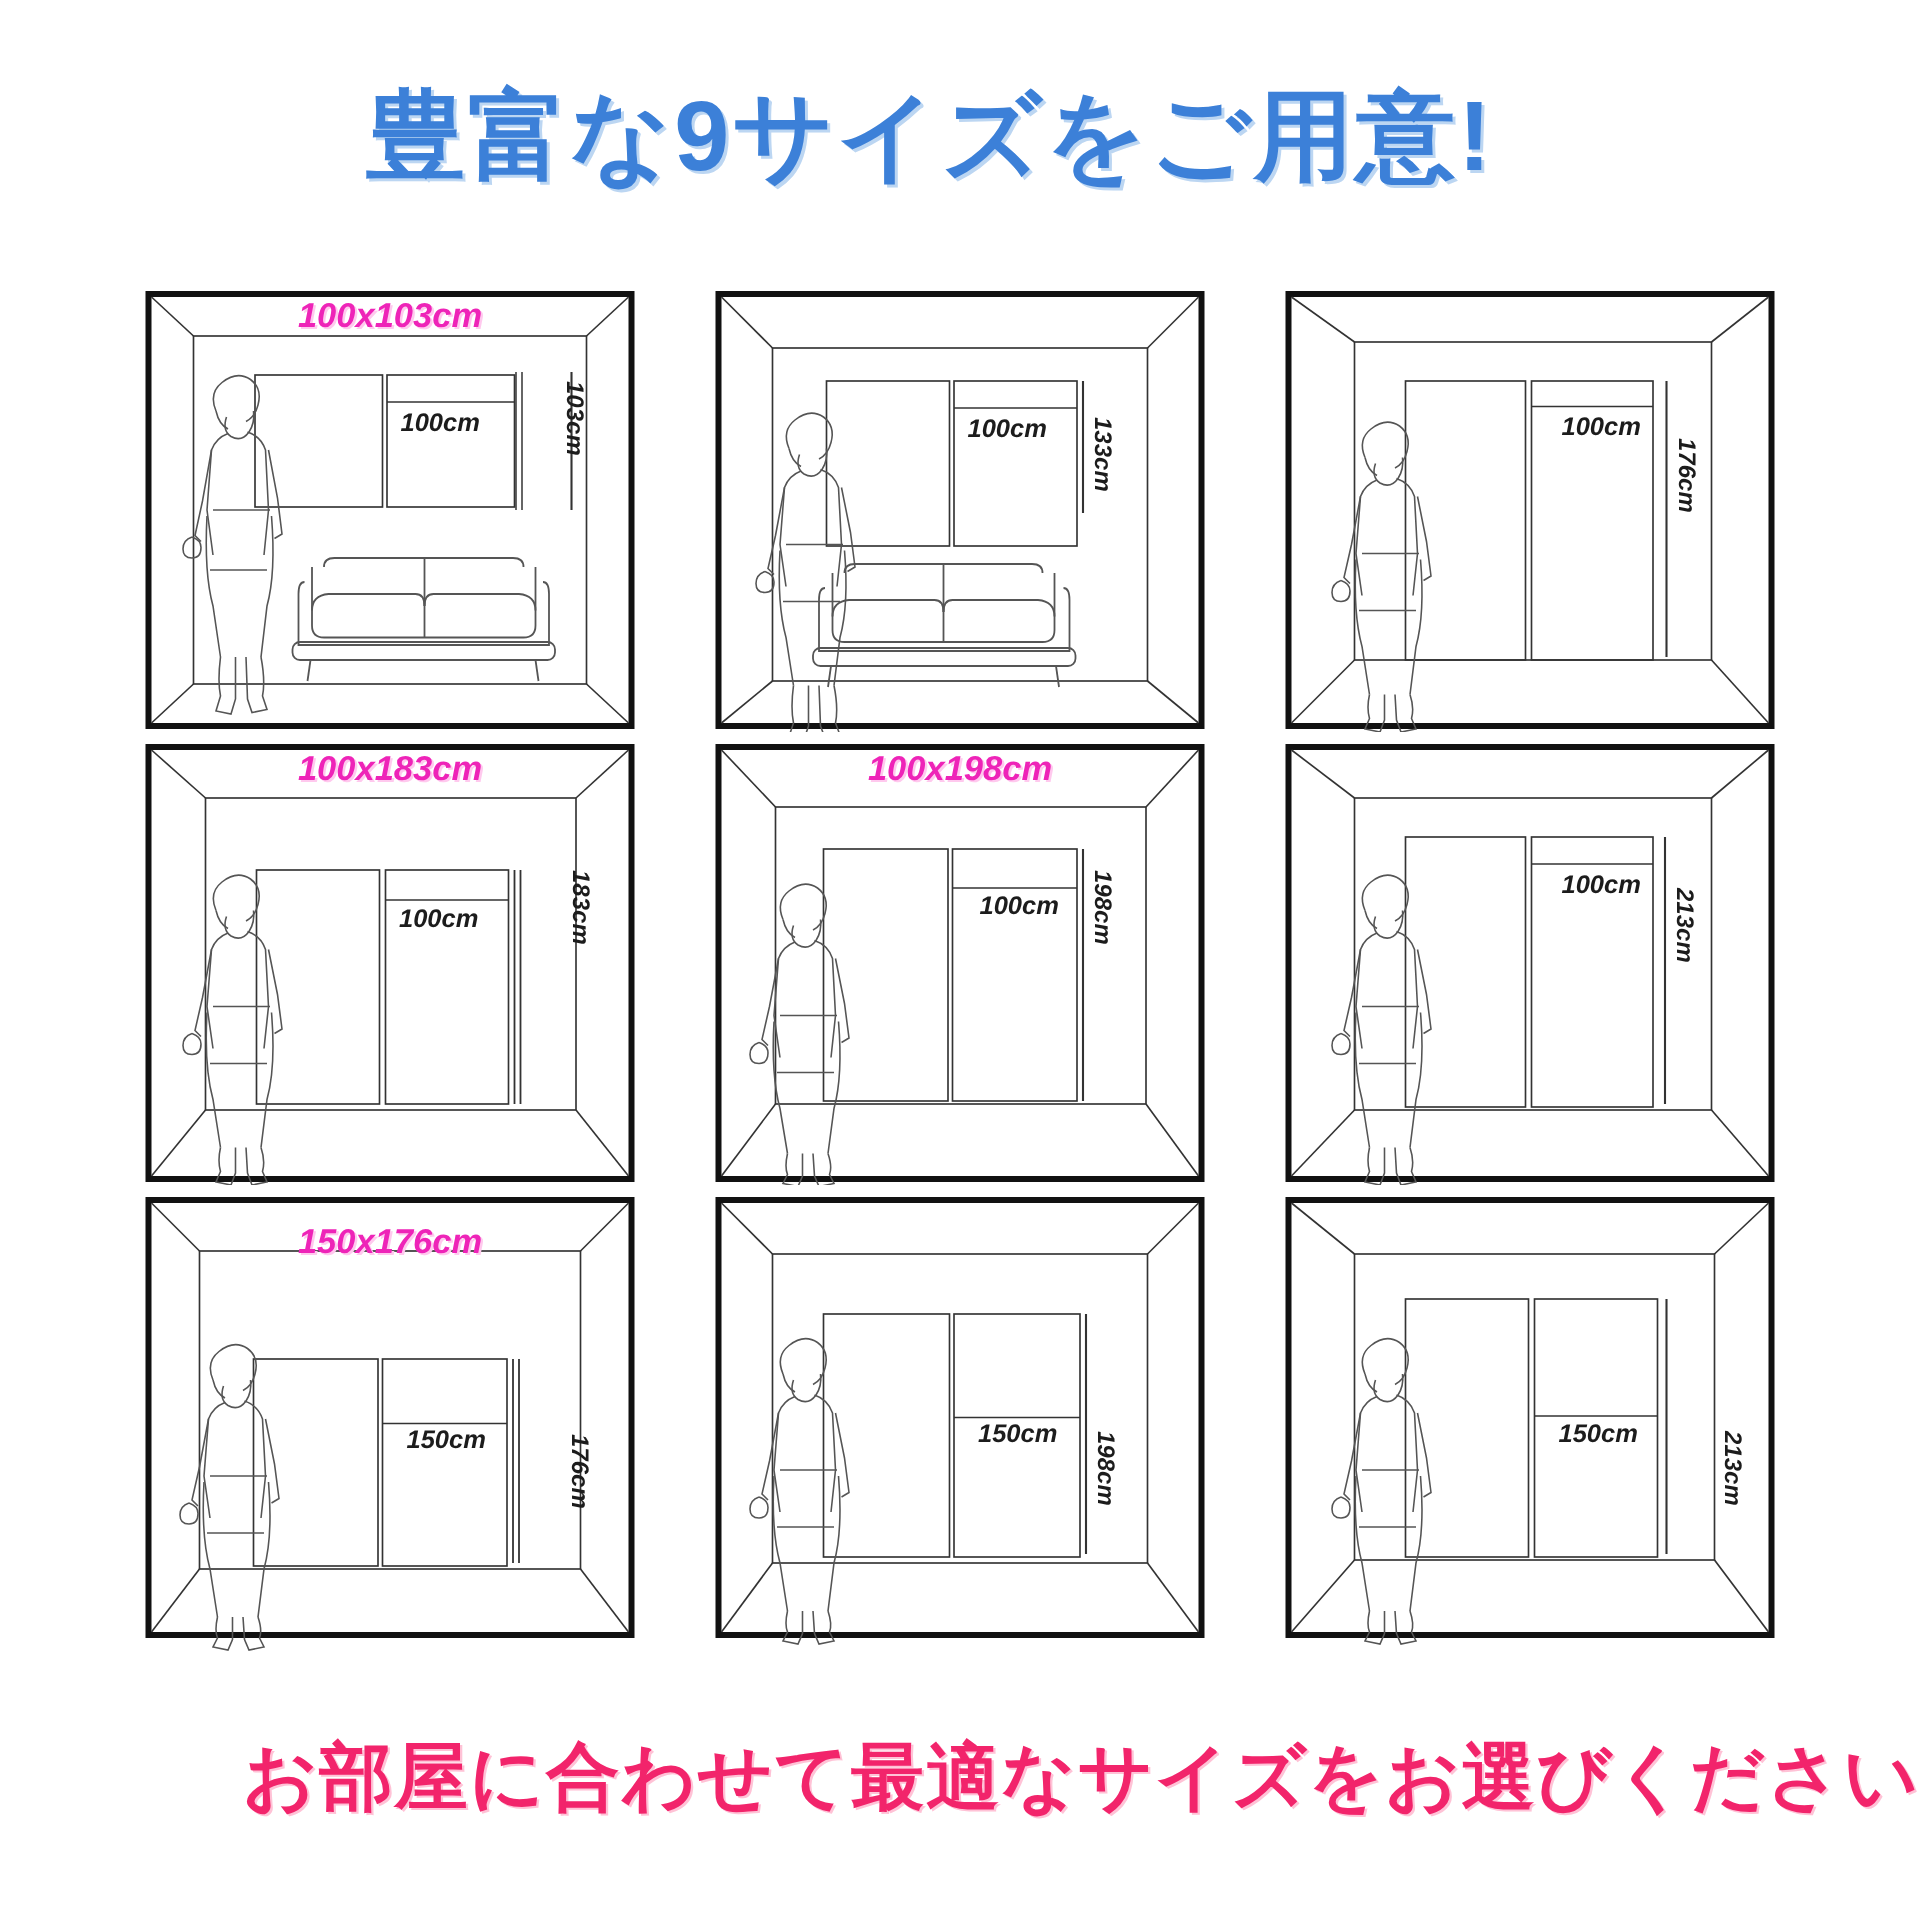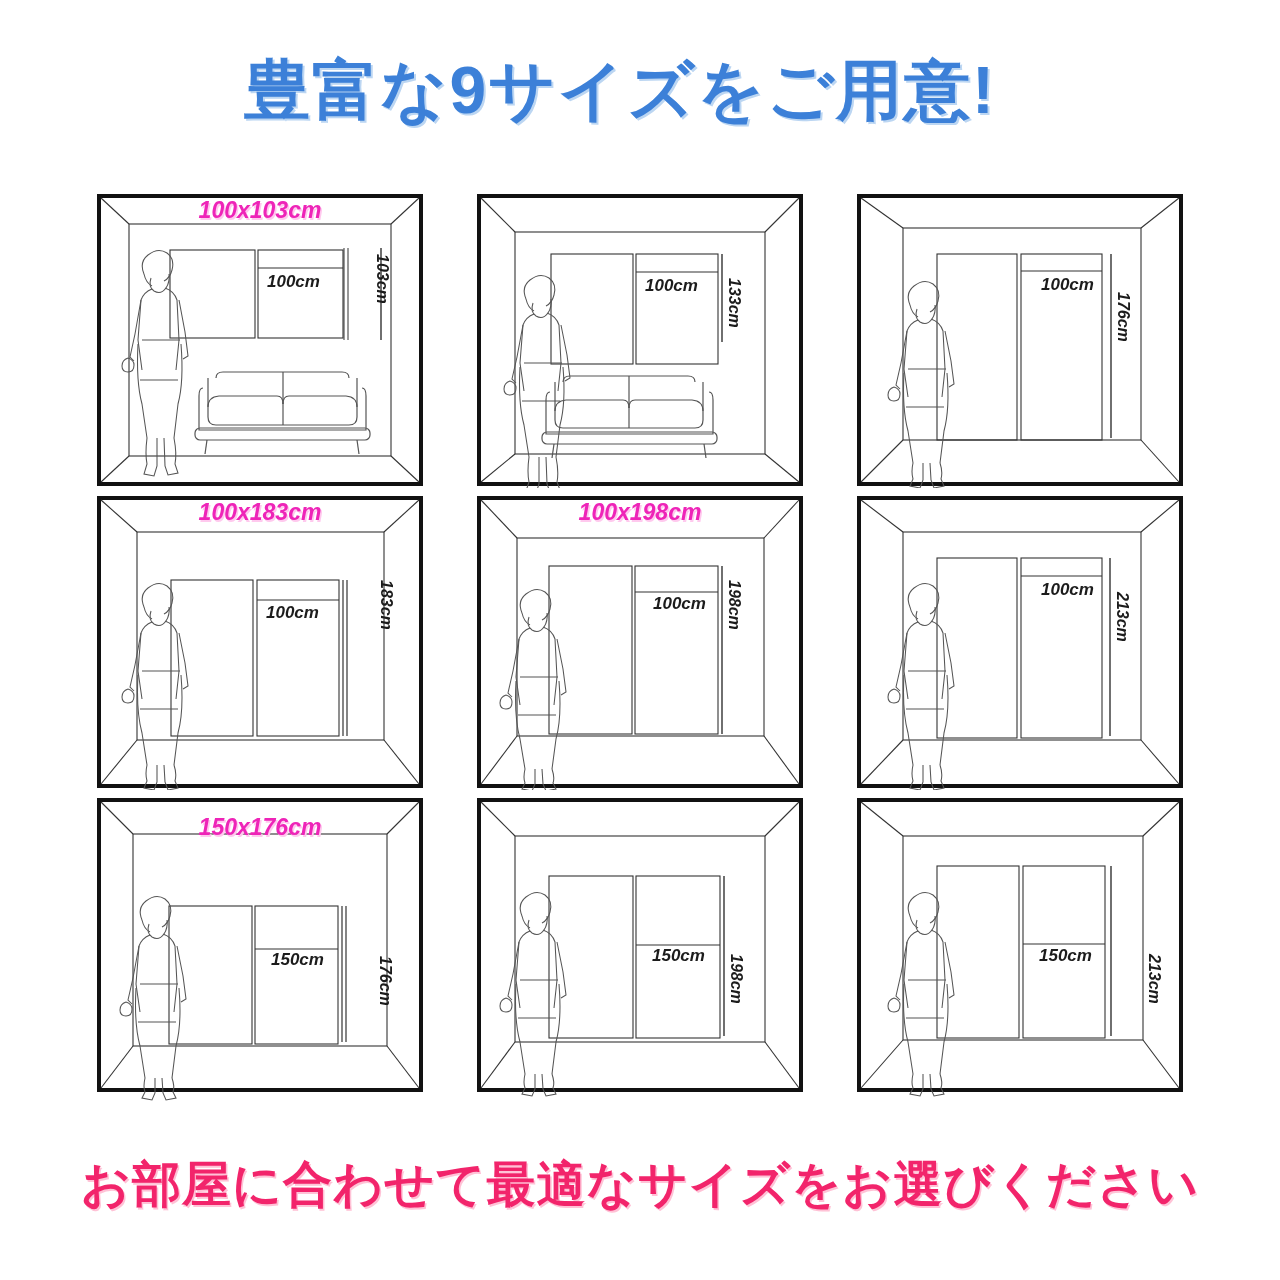--- a/index.html
+++ b/index.html
@@ -17,21 +17,21 @@
     letter-spacing:2px;
     color:#3c80d8;
     text-shadow:2px 2px 0 #bcd6f2;
     white-space:nowrap;
     transform:translateX(-20px);
   }
 
   
   .footline{
     position:absolute;left:0;top:1152px;width:1280px;
-    text-align:center;
+    text-align:right;
     font-size:49px;font-weight:bold;
     letter-spacing:1px;
     color:#f2246b;
     text-shadow:1.5px 1.5px 0 #ffc2d6;
     white-space:nowrap;
   }
 
   
   .grid{
     position:absolute;left:95px;top:192px;

